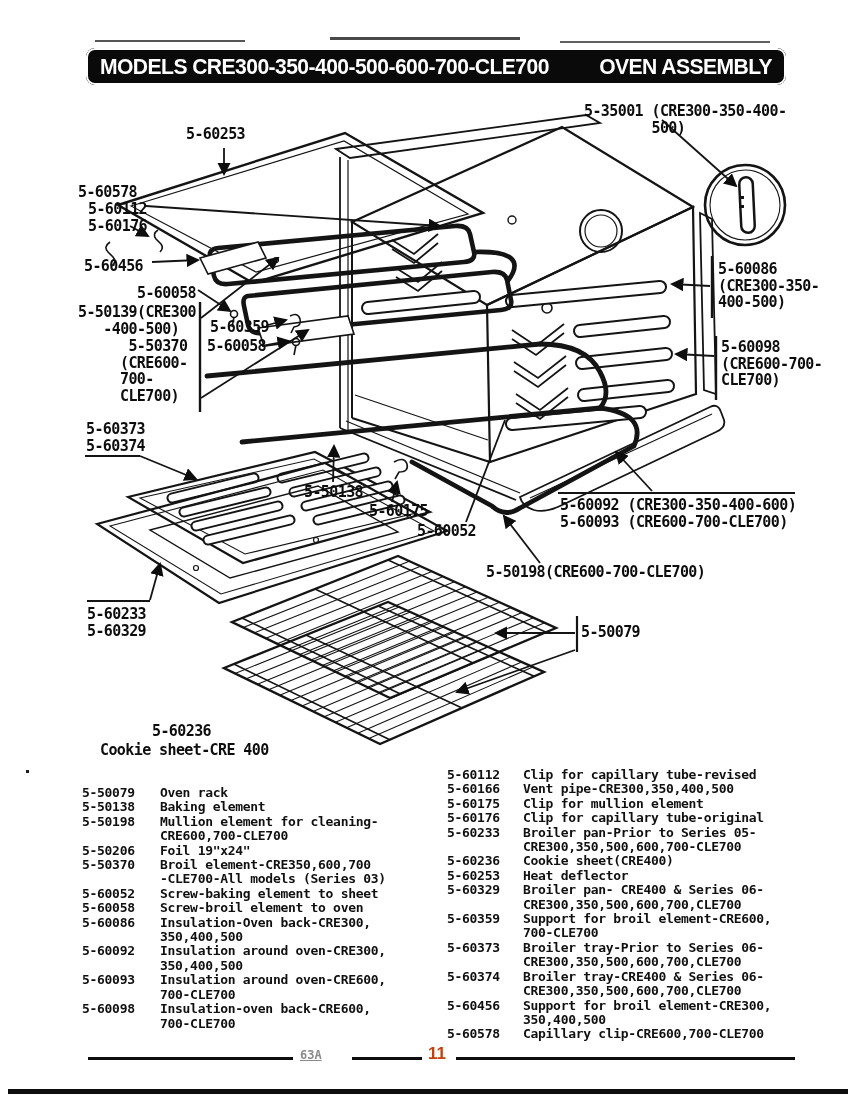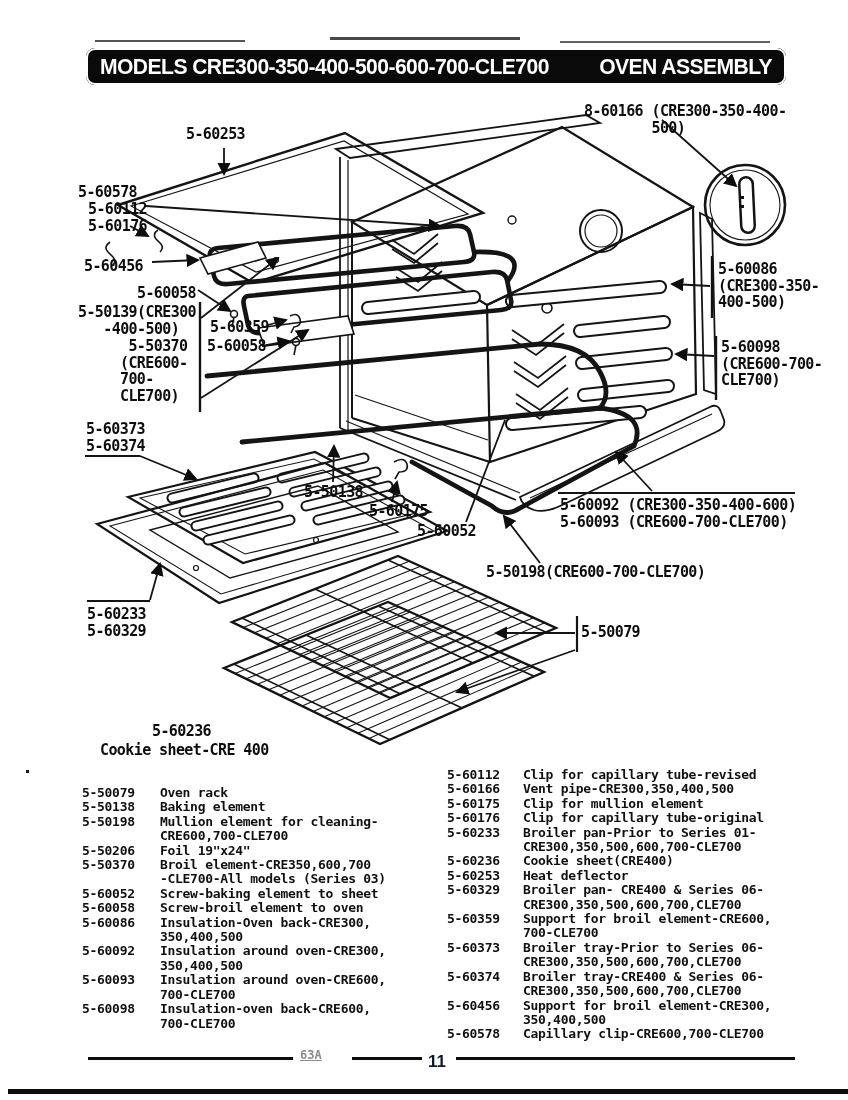--- a/index.html
+++ b/index.html
@@ -19,21 +19,21 @@
   
   .plist{position:absolute;font:bold 13px/14.4px "DejaVu Sans Mono",monospace;letter-spacing:-0.3px;}
   .prow{display:flex;align-items:flex-start;}
   .pno{flex:none;}
   .plist.left .pno{width:78px;}
   .plist.right .pno{width:76px;}
   svg{position:absolute;left:0;top:85px;}
   svg *{vector-effect:non-scaling-stroke;}
   .ftline{position:absolute;background:#0d0d0d;}
   .ftcode{position:absolute;font:bold 12px "DejaVu Sans Mono",monospace;color:#8a8a8a;text-decoration:underline;}
-  .ftpage{position:absolute;font:bold 17px "Liberation Sans",sans-serif;color:#0f172a;margin-top:8px;}
+  .ftpage{position:absolute;font:bold 17px "Liberation Sans",sans-serif;color:#c2410c;}
 </style>
 </head>
 <body>
 
 <div class="page">
 
   <div class="noise" style="left:95px;top:40px;width:150px;height:2px;opacity:.75"></div>
   <div class="noise" style="left:330px;top:37px;width:190px;height:3px;opacity:.8"></div>
   <div class="noise" style="left:560px;top:41px;width:210px;height:2px;opacity:.7"></div>
   <div class="noise" style="left:26px;top:770px;width:3px;height:3px"></div>
@@ -258,21 +258,21 @@
         <line x1="558" y1="493" x2="795" y2="493" stroke-width="2.2"></line>
         <path d="M652,491 L616,452" marker-end="url(#ah)"></path>
         <line x1="577" y1="616" x2="577" y2="652" stroke-width="2.2"></line>
         <path d="M575,633 L496,633" marker-end="url(#ah)"></path>
         <path d="M575,650 L457,692" marker-end="url(#ah)"></path>
       </g>
     </g>
   </svg>
 
   <div class="co" style="left:186px;top:126px">5-60253</div>
-  <div class="co" style="left:584px;top:103px">8-60166 (CRE300-350-400-
+  <div class="co" style="left:584px;top:103px">5-35001 (CRE300-350-400-
         500)</div>
   <div class="co" style="left:78px;top:184px">5-60578</div>
   <div class="co" style="left:88px;top:201px">5-60112</div>
   <div class="co" style="left:88px;top:218px">5-60176</div>
   <div class="co" style="left:84px;top:258px">5-60456</div>
   <div class="co" style="left:137px;top:285px">5-60058</div>
   <div class="co" style="left:78px;top:304px">5-50139(CRE300
    -400-500)</div>
   <div class="co" style="left:210px;top:319px">5-60359</div>
   <div class="co" style="left:207px;top:338px">5-60058</div>
@@ -395,21 +395,21 @@
       </div>
       <div class="prow">
         <span class="pno">5-60176</span>
         <div>
           <div>Clip for capillary tube-original</div>
         </div>
       </div>
       <div class="prow">
         <span class="pno">5-60233</span>
         <div>
-          <div>Broiler pan-Prior to Series 01-</div>
+          <div>Broiler pan-Prior to Series 05-</div>
           <div>CRE300,350,500,600,700-CLE700</div>
         </div>
       </div>
       <div class="prow">
         <span class="pno">5-60236</span>
         <div>
           <div>Cookie sheet(CRE400)</div>
         </div>
       </div>
       <div class="prow">

